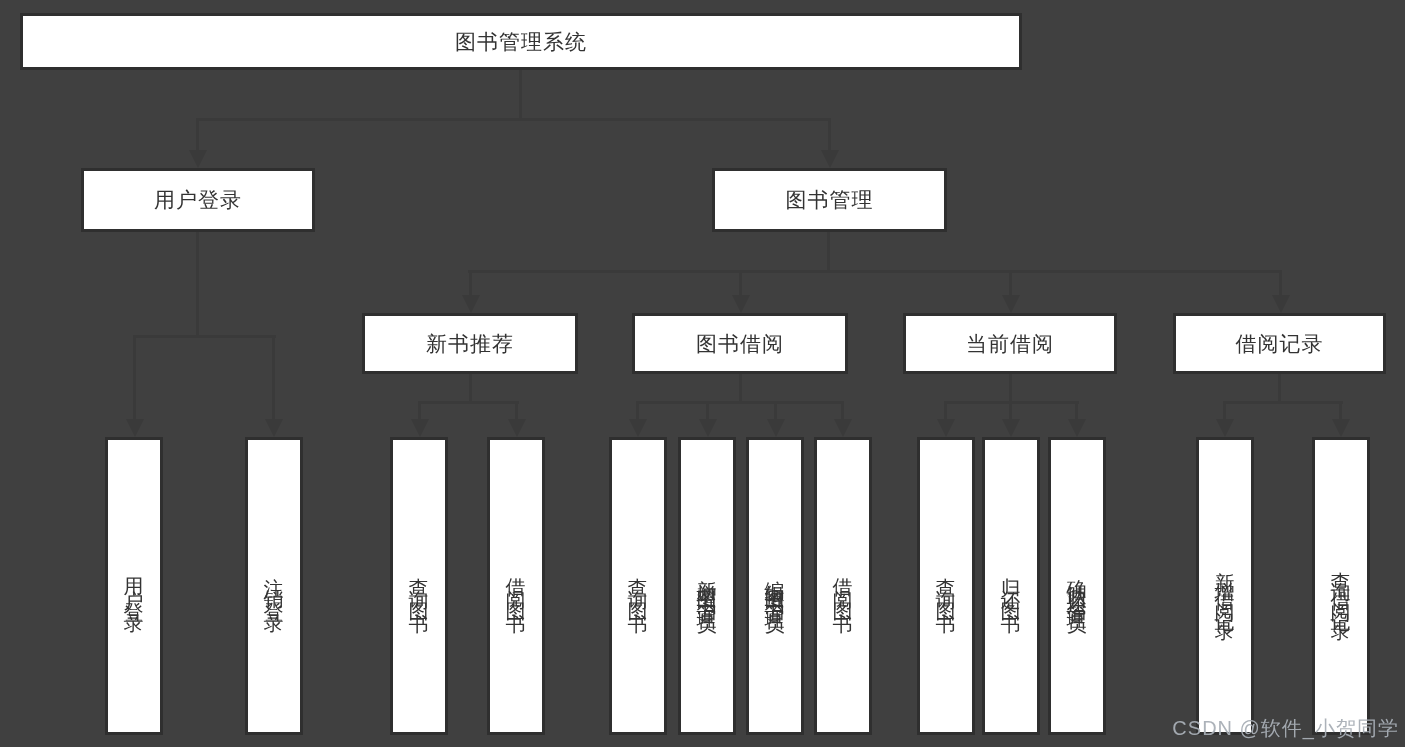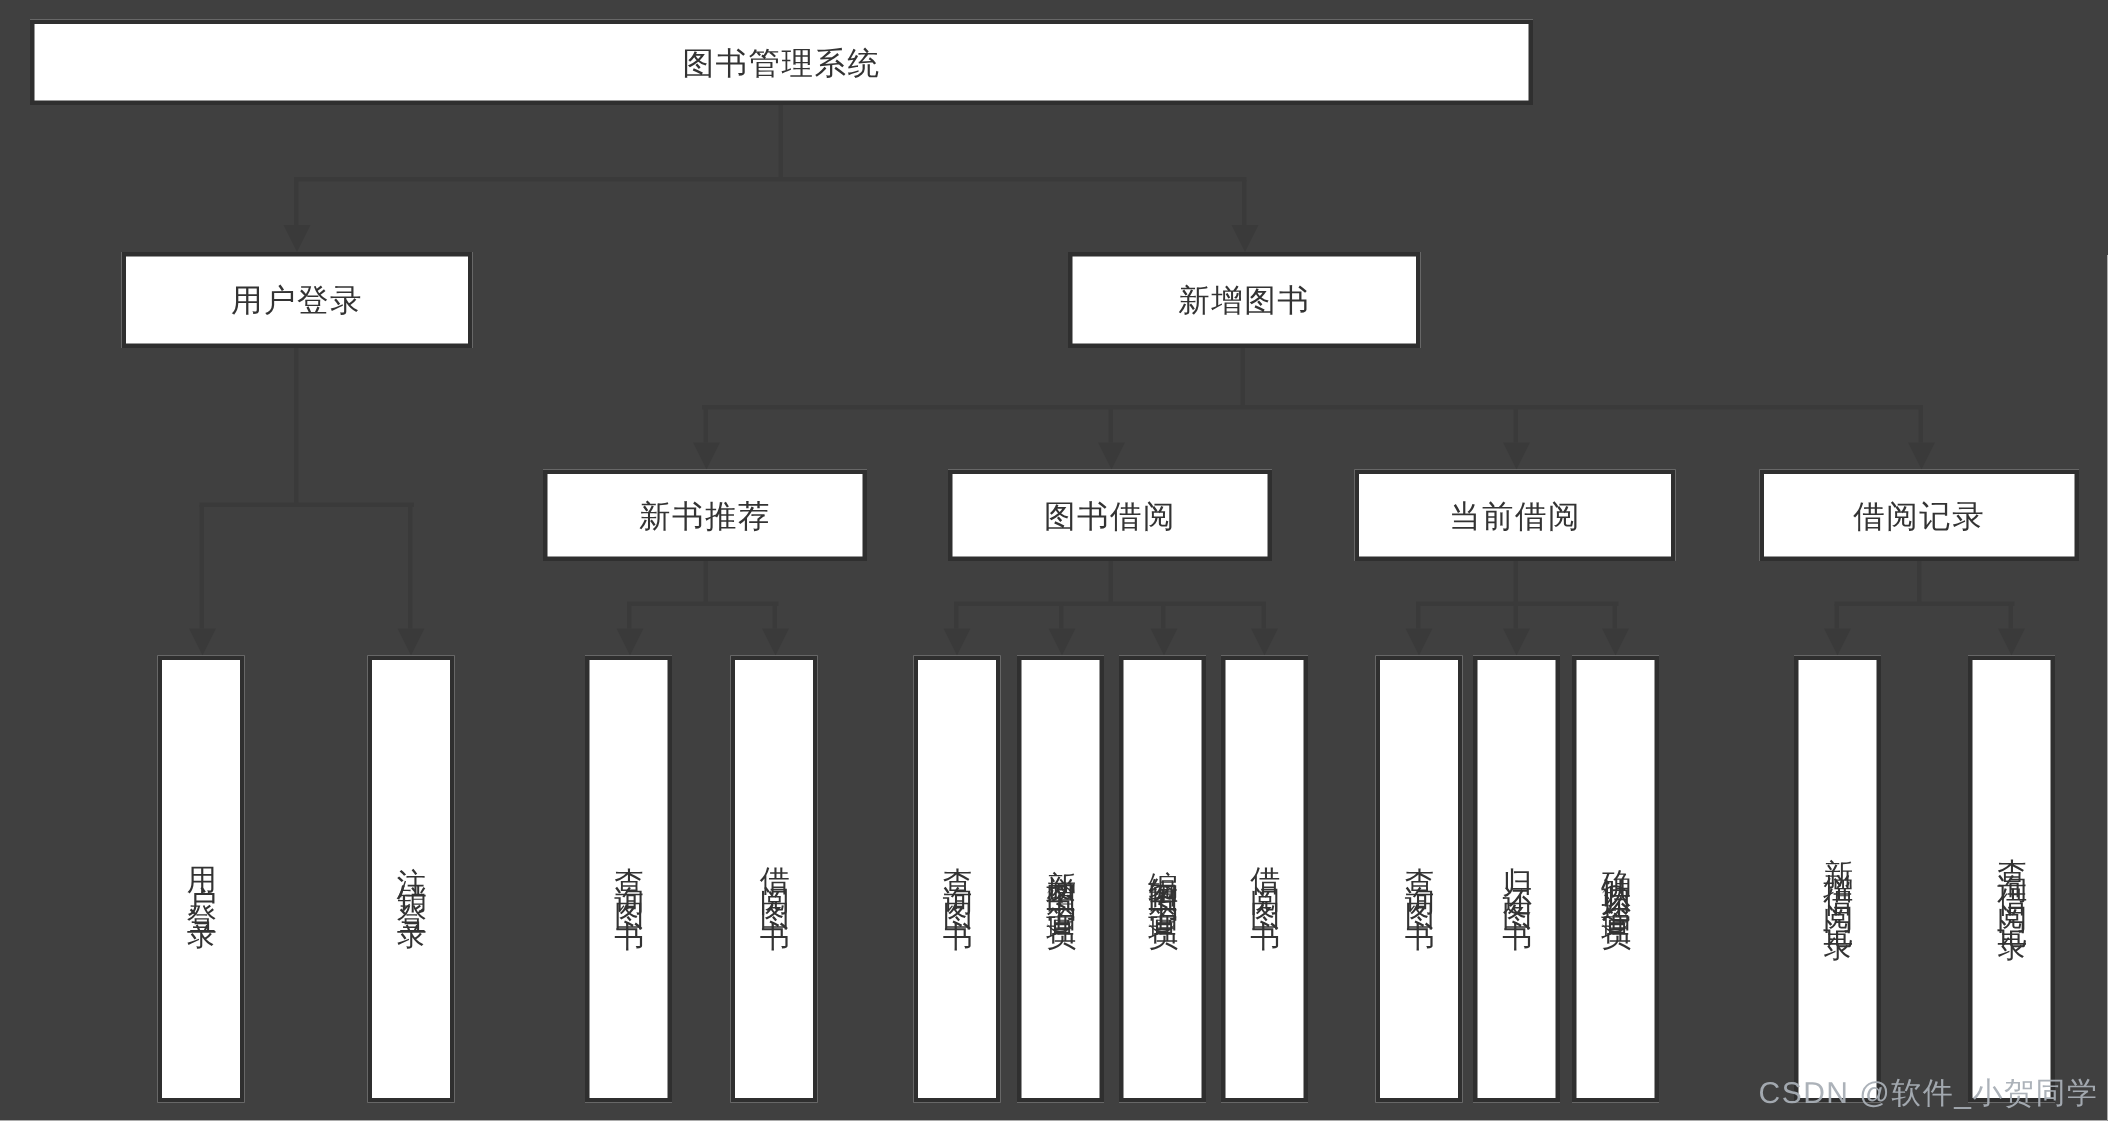--- a/index.html
+++ b/index.html
@@ -82,21 +82,21 @@
 <div class="stage">
 
   <div class="node" style="left:20px; top:13px; width:1002px; height:57px;">图书管理系统</div>
 
   <div class="vline" style="left:519px; top:70px; height:50px;"></div>
   <div class="hline" style="left:196px; top:118px; width:635px;"></div>
   <div class="drop" style="left:196px; top:120px; height:30px;"></div>
   <div class="drop" style="left:828px; top:120px; height:30px;"></div>
 
   <div class="node" style="left:81px; top:168px; width:234px; height:64px;">用户登录</div>
-  <div class="node" style="left:712px; top:168px; width:235px; height:64px;">新增图书</div>
+  <div class="node" style="left:712px; top:168px; width:235px; height:64px;">图书管理</div>
 
   <div class="vline" style="left:196px; top:232px; height:105px;"></div>
   <div class="hline" style="left:133px; top:335px; width:143px;"></div>
   <div class="drop" style="left:133px; top:337px; height:82px;"></div>
   <div class="drop" style="left:272px; top:337px; height:82px;"></div>
 
   <div class="vline" style="left:827px; top:232px; height:40px;"></div>
   <div class="hline" style="left:468px; top:270px; width:814px;"></div>
   <div class="drop" style="left:469px; top:272px; height:23px;"></div>
   <div class="drop" style="left:739px; top:272px; height:23px;"></div>

